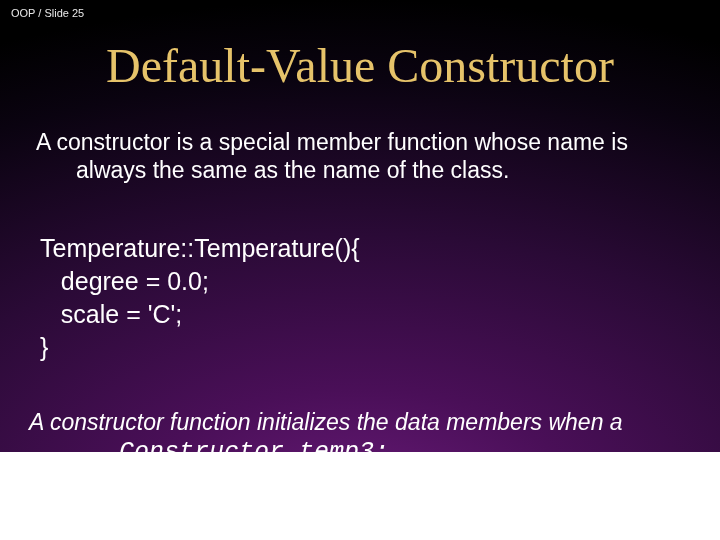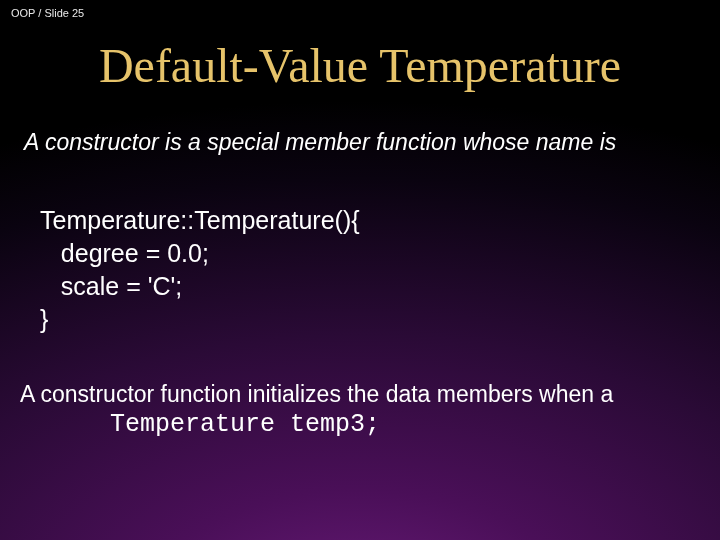--- a/index.html
+++ b/index.html
@@ -4,21 +4,21 @@
 <style>
   html, body {
     margin: 0;
     padding: 0;
     width: 720px;
     height: 540px;
     overflow: hidden;
   }
   .slide {
     width: 720px;
-    height: 540px;
+    height: 452px;
     background: radial-gradient(ellipse 900px 520px at 50% 115%, #6a1b7a 0%, #4a0f58 25%, #2a0a36 55%, #0a0310 85%, #000000 100%);
     position: relative;
     font-family: Arial, Helvetica, sans-serif;
     color: #fff;
     box-sizing: border-box;
   }
   .breadcrumb {
     position: absolute;
     top: 7px;
     left: 11px;
@@ -38,71 +38,72 @@
   }
   .body {
     position: absolute;
     top: 128px;
     left: 20px;
     right: 30px;
   }
   .para1 {
     font-size: 23px;
     line-height: 1.22;
-    margin: 0 0 48px 4px;
+    margin: 0 0 48px 16px;
     padding-left: 0;
     text-indent: 0;
-    font-style: italic;
   }
   .para1 .line2 {
     display: block;
     padding-left: 40px;
   }
   .codeblock {
     font-family: Liberation Sans, sans-serif;
     font-size: 25px;
     line-height: 1.32;
     white-space: pre;
     margin: 0 0 44px 20px;
   }
   .para2 {
     font-size: 23px;
     line-height: 1.22;
-    margin: 0;
+    margin: 9px;
+    font-style: italic;
   }
   .para2 .pline1 { display: block; }
   .para2 .pline2 { display: block; padding-left: 40px; }
   .declline {
     display: block;
     font-family: "Courier New", Courier, monospace;
     font-size: 25px;
     padding-left: 90px;
     margin-top: 2px;
   }
 </style>
 </head>
 <body>
 
 <div class="slide">
 
   <div class="breadcrumb">OOP / Slide 25</div>
 
-  <div class="title">Default-Value Temperature</div>
+  <div class="title">Default-Value Constructor</div>
 
   <div class="body">
 
     <p class="para1">
       <span>A constructor is a special member function whose name is</span>
+      <span class="line2">always the same as the name of the class.</span>
     </p>
 
     <div class="codeblock">Temperature::Temperature(){
    degree = 0.0;
    scale = 'C';
 }</div>
 
     <p class="para2">
       <span class="pline1">A constructor function initializes the data members when a</span>
-      <span class="declline">Temperature temp3;</span>
+      <span class="declline">Constructor temp3;</span>
     </p>
 
   </div>
 
 </div>
 
 </body></html>

